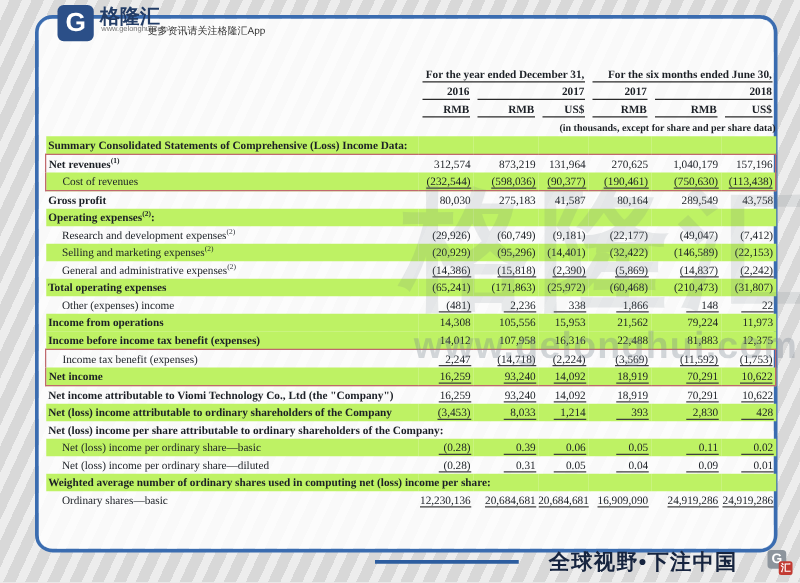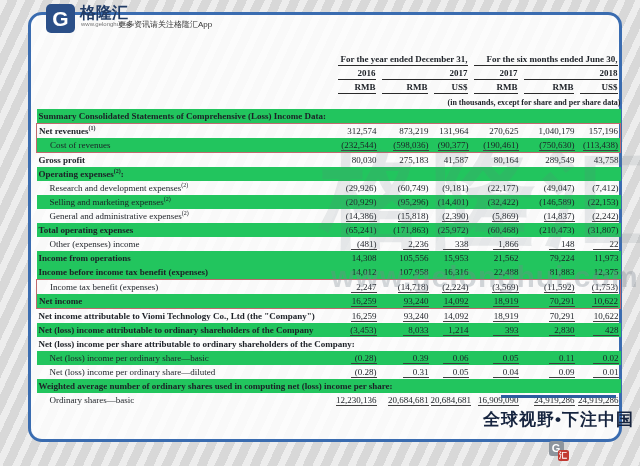--- a/index.html
+++ b/index.html
@@ -59,33 +59,33 @@
   table.fin col.c5{width:56px;}
   table.fin col.c6{width:44px;}
   table.fin td{padding:0;height:14px;vertical-align:middle;}
   thead td{font-weight:bold;text-align:right;}
   .hline{display:block;border-bottom:1px solid #2a2a2a;padding-bottom:1px;margin:0 3px;white-space:nowrap;}
   .note-cell{font-size:8px;}
   tbody td.lbl{white-space:nowrap;overflow:visible;padding-left:2px;}
   tbody td.lbl.ind{padding-left:13px;}
   tbody td.lbl.b{font-weight:bold;}
   tbody td.val{text-align:right;padding-right:2px;white-space:nowrap;}
-  tbody tr.shaded{background:#22c55e;}
+  tbody tr.shaded{background:#bef264;}
   tbody td.val span{display:inline-block;min-width:26px;text-align:right;}
   tbody td.val span.rule{border-bottom:1px solid #3f3f3f;}
   sup{font-size:6px;line-height:0;}
   
   tr.rb td:first-child{border-left:1.4px solid #c0696e;}
   tr.rb td:last-child{border-right:1.4px solid #c0696e;}
   tr.rb-start td{border-top:1.4px solid #c0696e;}
   tr.rb-end td{border-bottom:1.4px solid #c0696e;}
   
   .footer{
     position:absolute;right:6px;bottom:5px;z-index:6;
-    display:flex;align-items:center;gap:10px;flex-direction:column;
+    display:flex;align-items:center;gap:24px;
   }
   .footer-line{width:115px;height:3px;background:#2d5d9f;}
   .footer-slogan{
     font-family:"Liberation Sans",sans-serif;font-weight:bold;
     font-size:17px;color:#16243f;white-space:nowrap;letter-spacing:1px;
   }
   .footer-logo{position:relative;width:20px;height:20px;}
   .footer-logo .g{
     position:absolute;left:0;top:0;width:15px;height:15px;border-radius:3px;
     background:#8d959d;color:#fff;font-family:"Liberation Sans",sans-serif;

